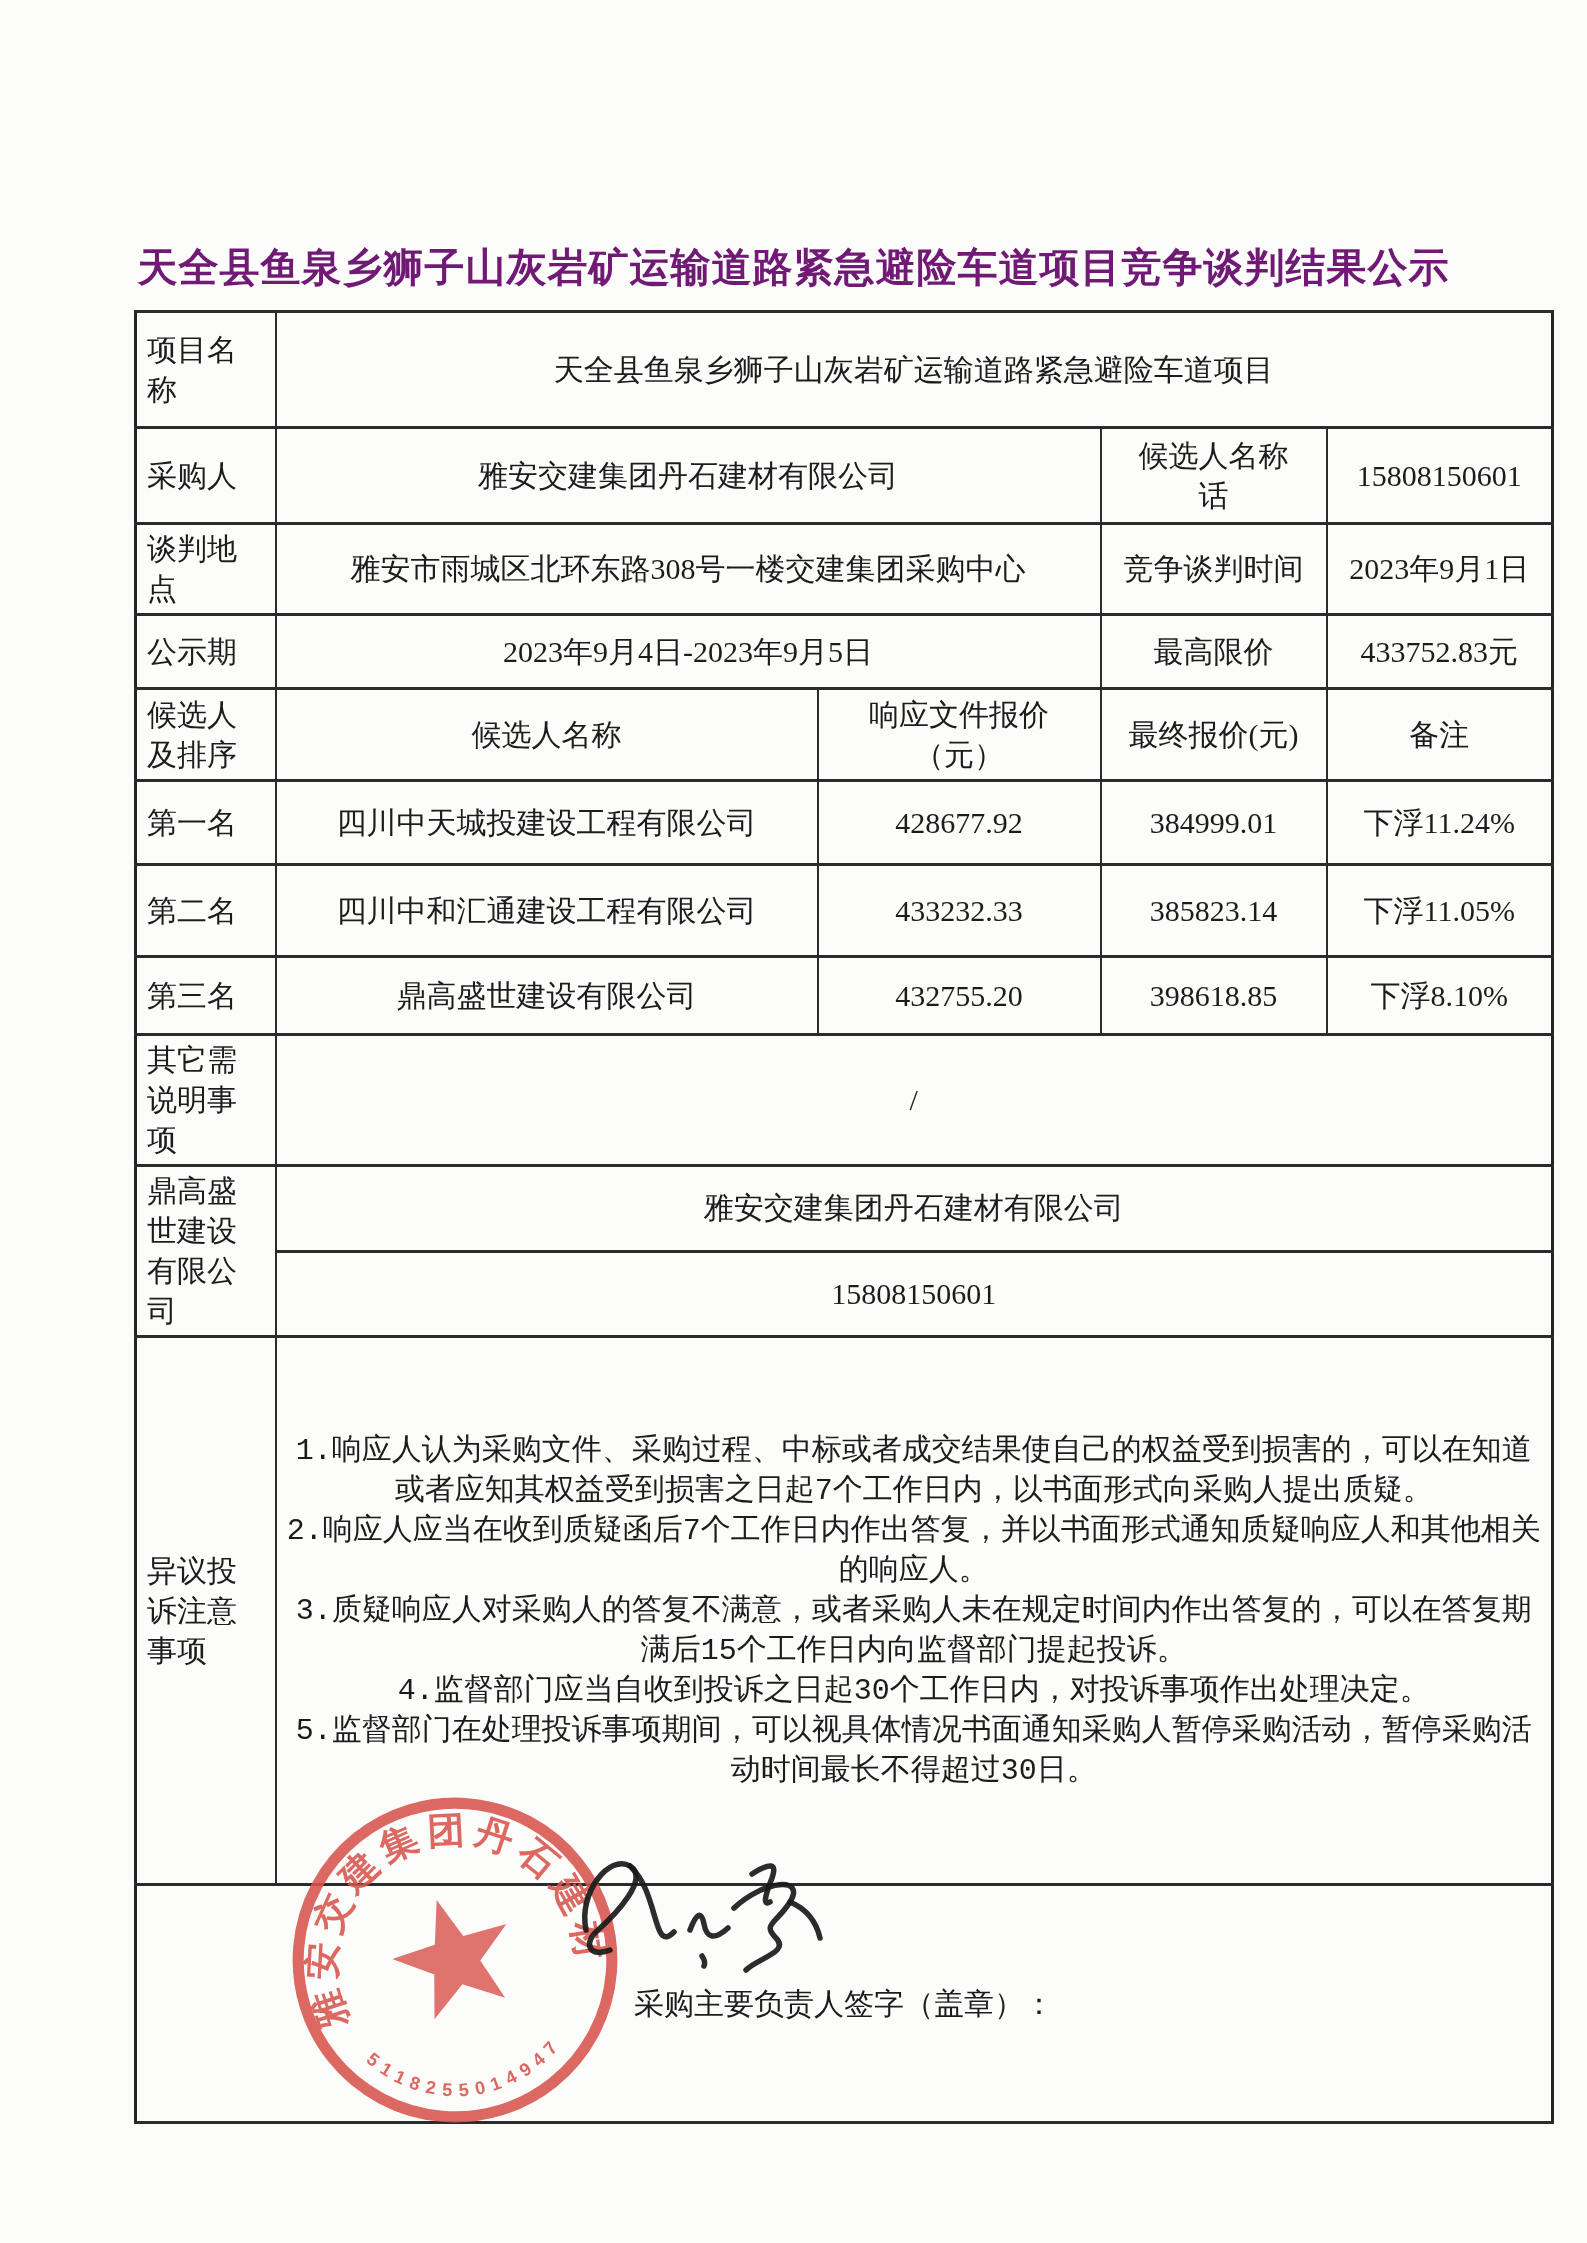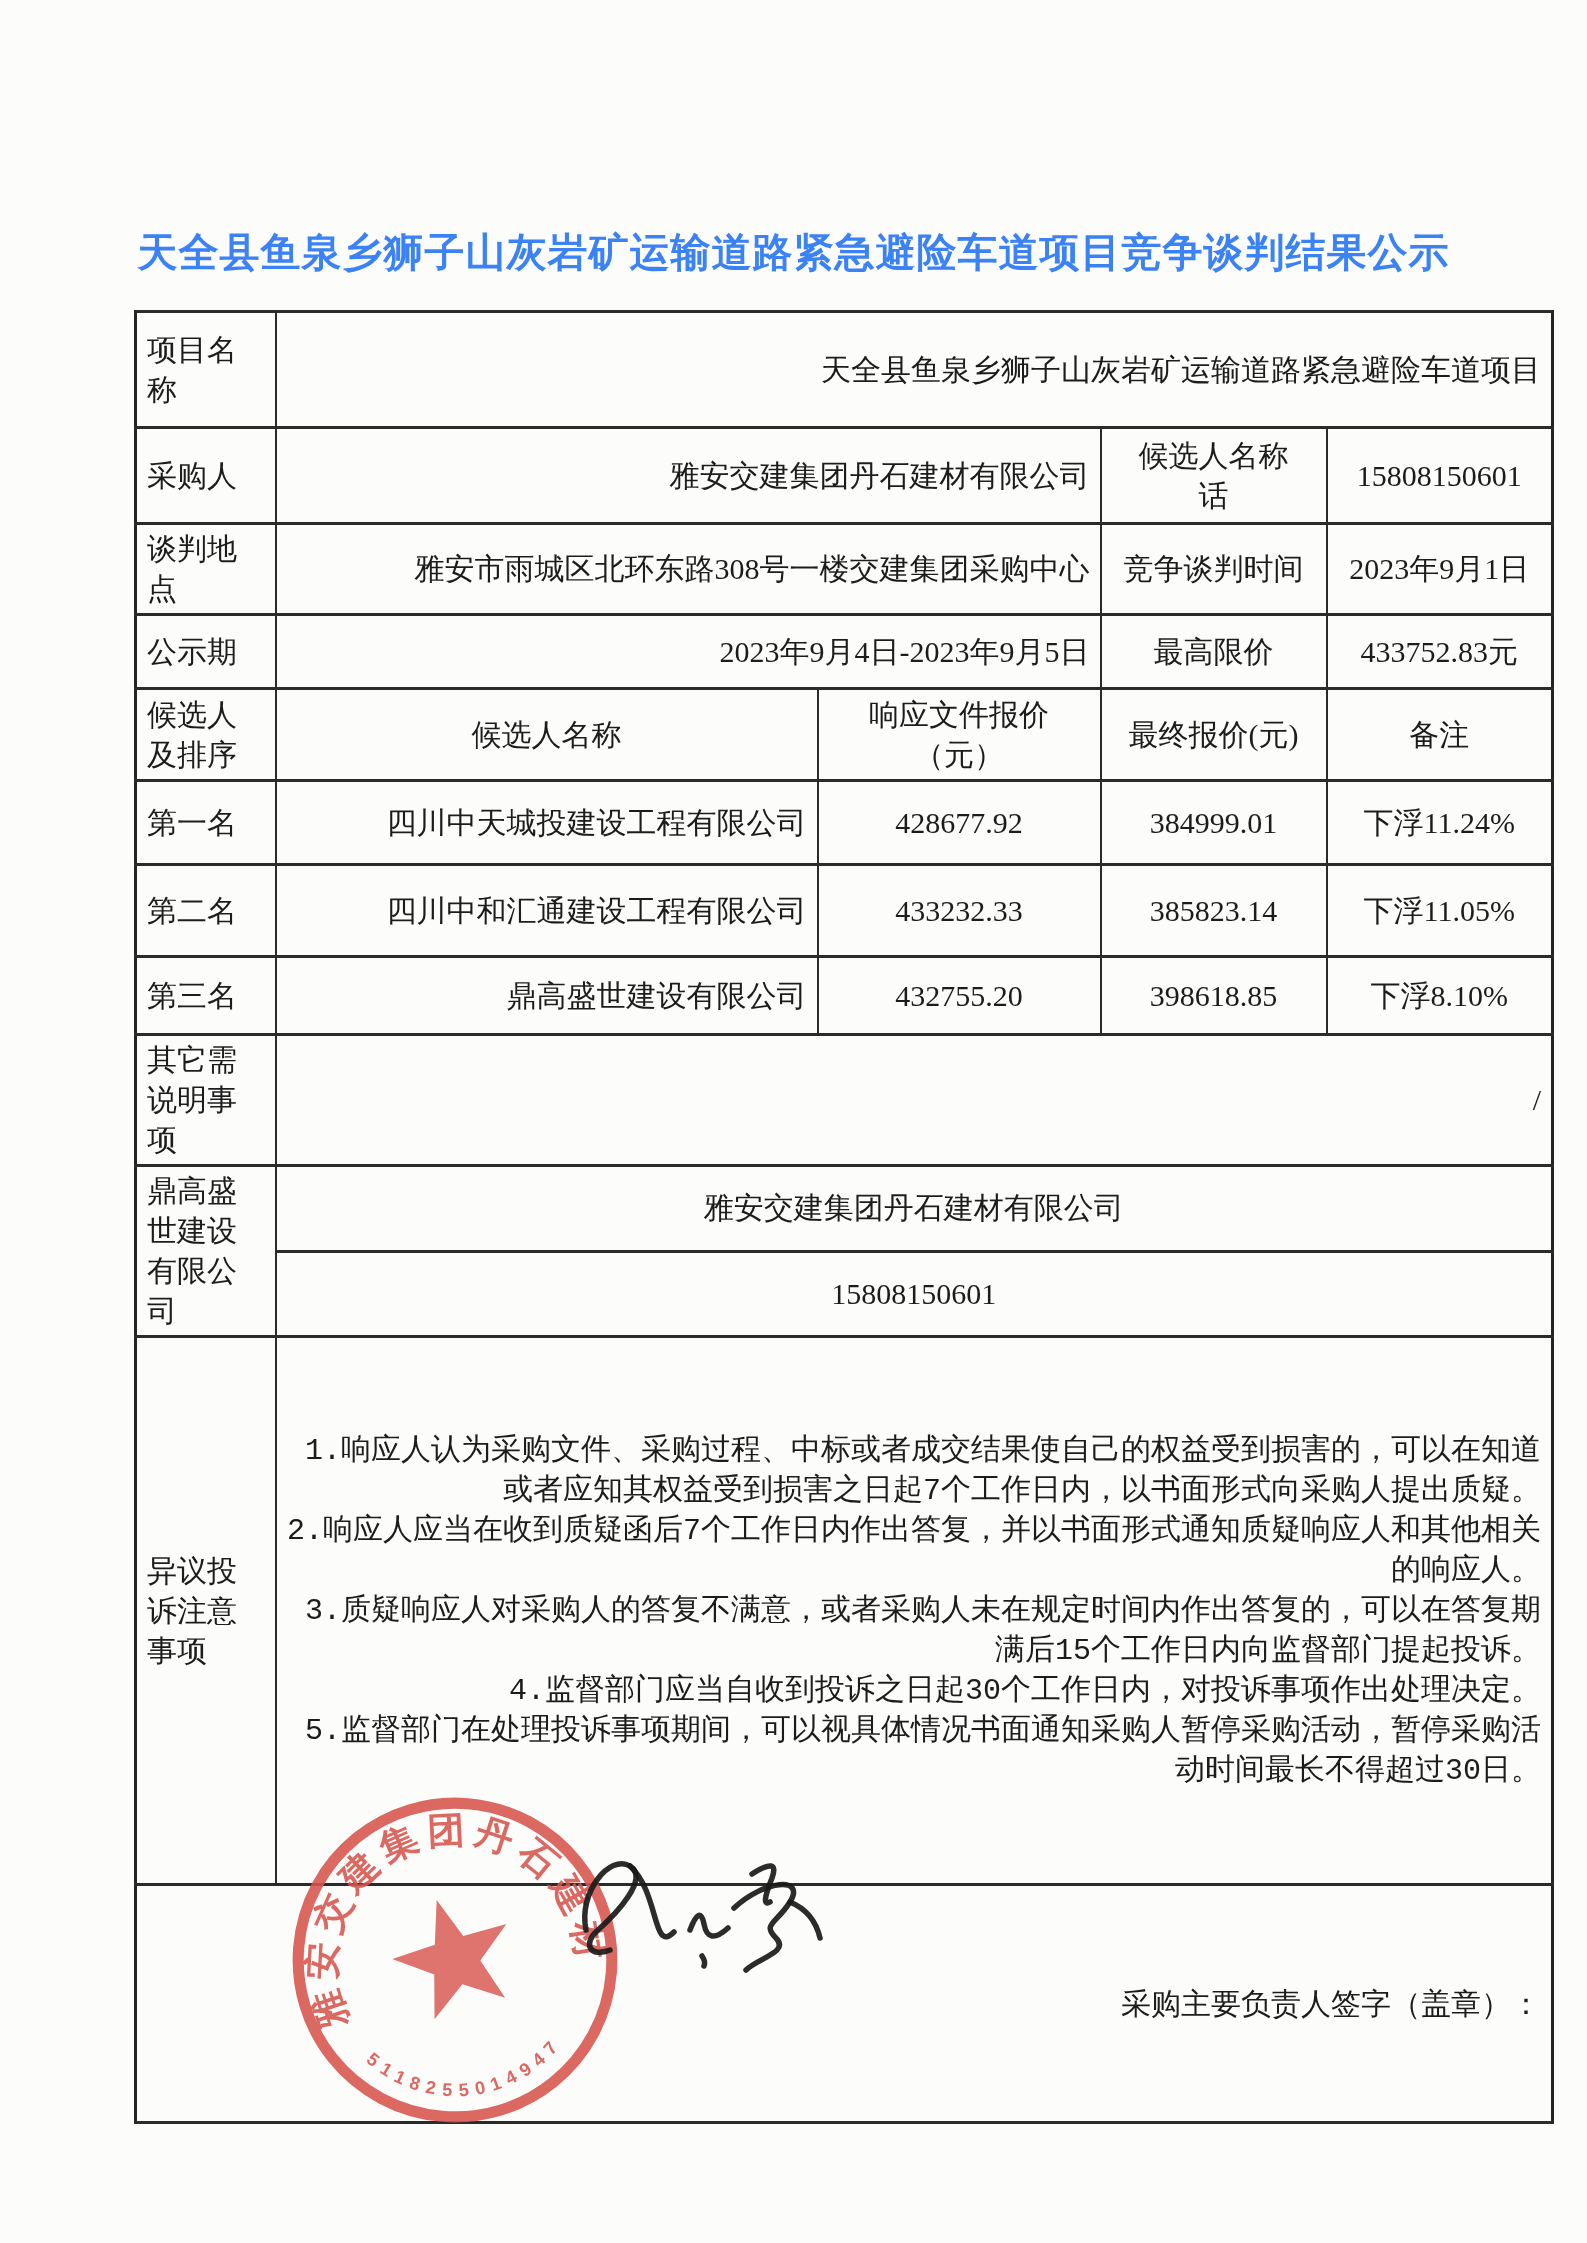--- a/index.html
+++ b/index.html
@@ -4,40 +4,40 @@
 <style>
   html,body{margin:0;padding:0;}
   body{
     width:1587px;height:2243px;position:relative;
     background:#fcfcfb;
     font-family:"Liberation Serif","DejaVu Serif",serif;
     color:#1e1e1e;
     -webkit-font-smoothing:antialiased;
   }
   .doc-title{
-    position:absolute;top:225px;left:0;width:100%;
+    position:absolute;top:240px;left:0;width:100%;
     text-align:center;font-size:40px;font-weight:bold;
-    letter-spacing:1px;color:#3b82f6;
+    letter-spacing:1px;color:#701a75;
   }
   table.notice{
     position:absolute;left:98px;top:310px;
     width:1417px;border-collapse:collapse;table-layout:fixed;
     font-size:30px;line-height:40px;color:#1c1c1c;margin-left:36px;
   }
   table.notice td{
     border:2px solid #2b2b2b;
     border-top-width:3px;border-bottom-width:3px;
     vertical-align:middle;
     padding:4px 10px;
     overflow:hidden;
   }
   table.notice{border:3px solid #242424;}
   td.lbl{padding:4px 6px;}
   td.c{text-align:center;}
-  td.l{text-align:right;}
+  td.l{text-align:center;}
   .prewrap{white-space:pre-line;}
   td.obj-cell{padding:8px 14px;}
   td.obj-cell p{margin:0;font-family:Liberation Mono, monospace;}
   td.sig-cell{padding:4px 14px;}
   
   .stamp{
     position:absolute;left:283px;top:1788px;width:344px;height:344px;
     transform:rotate(-17deg);
     opacity:.88;
     pointer-events:none;

